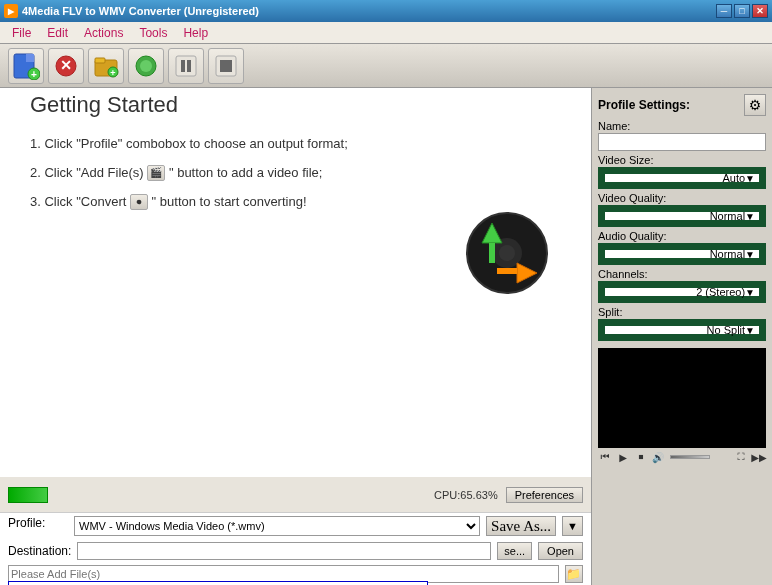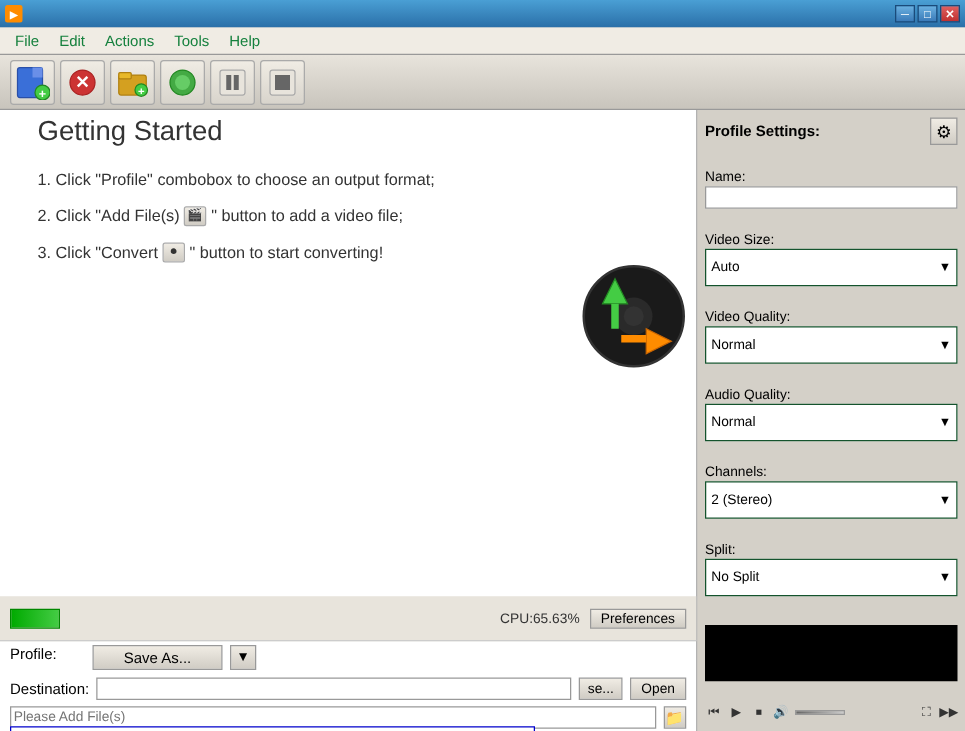--- a/index.html
+++ b/index.html
@@ -34,21 +34,21 @@
       height: 22px;
       display: flex;
       align-items: center;
       padding: 0 4px;
       border-bottom: 1px solid #999;
     }
     .menu-item {
       padding: 2px 8px;
       cursor: pointer;
       font-size: 12px;
-      color: #15803d;
+      color: #be185d;
     }
     
     
     .toolbar {
       background: linear-gradient(to bottom, #e8e4dc, #c8c4bc);
       height: 44px;
       display: flex;
       align-items: center;
       padding: 0 8px;
       gap: 4px;
@@ -124,26 +124,27 @@
     }
     .profile-label { font-size: 12px; color: #000; min-width: 60px; }
     .profile-select {
       flex: 1;
       height: 20px;
       font-size: 11px;
       border: 1px solid #999;
       background: white;
     }
     .save-as-btn {
-      padding: 1px 24px;
-      background: linear-gradient(to bottom, #f0ece4, #d0ccc4);
-      border: 1px solid #999;
-      cursor: pointer;
-      font-size: 12px;
+      padding: 1px 4px;
+      background: linear-gradient(to bottom, #f0ece4, #d0ccc4);
+      border: 1px solid #999;
+      cursor: pointer;
+      font-size: 15px;
       height: 20px;
+      font-family: Liberation Serif, serif;
     }
     .save-arrow-btn {
       padding: 1px 4px;
       background: linear-gradient(to bottom, #f0ece4, #d0ccc4);
       border: 1px solid #999;
       cursor: pointer;
       font-size: 11px;
       height: 20px;
     }
     
@@ -217,26 +218,26 @@
     .dropdown-item {
       padding: 2px 8px;
       font-size: 11px;
       color: #000;
       cursor: pointer;
       white-space: nowrap;
     }
     
     
     .right-panel {
-      width: 214px;
+      width: 180px;
       background: #d4d0c8;
       padding: 6px;
       display: flex;
       flex-direction: column;
-      gap: 16px;
+      gap: 0;
     }
     .profile-settings-header {
       display: flex;
       justify-content: space-between;
       align-items: center;
       margin-bottom: 4px;
     }
     .ps-title { font-size: 12px; font-weight: bold; color: #000; }
     .settings-icon-btn {
       width: 22px; height: 22px;
@@ -254,26 +255,26 @@
       height: 18px;
       font-size: 11px;
       border: 1px solid #999;
       background: white;
       padding: 0 2px;
     }
     .field-select {
       width: 100%;
       height: 20px;
       font-size: 11px;
-      border: 1px solid #14532d;
+      border: 7px solid #14532d;
       background: white;
       display: flex;
       align-items: center;
-      justify-content: space-between;
-      padding: 14px 4px;
+      justify-content: flex-end;
+      padding: 4px 4px;
       cursor: pointer;
     }
     .field-select-arrow { font-size: 10px; }
     
     
     .video-preview {
       width: 100%;
       height: 100px;
       background: #000;
       margin-top: 4px;
@@ -311,20 +312,21 @@
       font-size: 10px;
       vertical-align: middle;
     }
   </style>
 </head>
 <body>
 
 <div class="title-bar">
   <div class="title-bar-left">
     <div class="title-bar-icon">▶</div>
+    <span>4Media FLV to WMV Converter (Unregistered)</span>
   </div>
   <div class="title-bar-buttons">
     <div class="tb-btn">─</div>
     <div class="tb-btn">□</div>
     <div class="tb-btn close">✕</div>
   </div>
 </div>
 
 <div class="menu-bar">
   <span class="menu-item">File</span>
@@ -404,20 +406,23 @@
 
     <div>
       <div class="status-bar">
         <div class="green-bar"></div>
         <span class="cpu-label">CPU:65.63%</span>
         <button class="preferences-btn">Preferences</button>
       </div>
 
       <div class="profile-row">
         <span class="profile-label">Profile:</span>
+        <select class="profile-select">
+          <option>WMV - Windows Media Video (*.wmv)</option>
+        </select>
         <button class="save-as-btn">Save As...</button>
         <button class="save-arrow-btn">▼</button>
       </div>
 
       <div class="dest-row">
         <span class="profile-label">Destination:</span>
         <input class="dest-input" type="text" style="">
         <button class="browse-btn">se...</button>
         <button class="open-btn">Open</button>
       </div>

